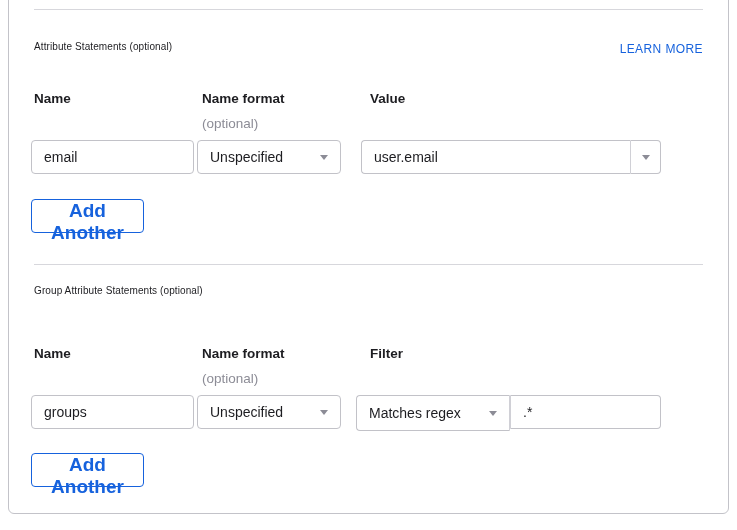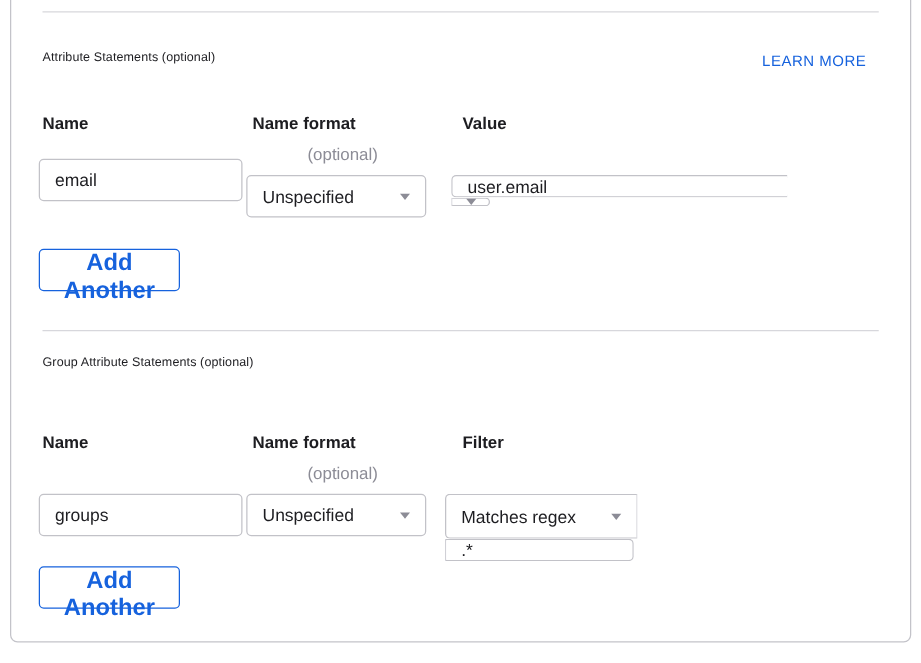--- a/index.html
+++ b/index.html
@@ -27,41 +27,40 @@
   .section-title {
     position: absolute;
     left: 25px;
     font-size: 10px;
     font-weight: 400;
     color: #1d1d21;
     letter-spacing: 0.1px;
   }
   .learn-more {
     position: absolute;
-    right: 35px;
+    right: 25px;
     font-size: 12px;
     font-weight: 400;
     letter-spacing: 0.4px;
     color: #1662dd;
     text-decoration: none;
     cursor: pointer;
     margin-left: 25px;
   }
   .col-label {
     position: absolute;
     font-size: 13.5px;
     font-weight: 700;
     color: #1d1d21;
   }
   .col-sub {
     position: absolute;
     font-size: 13.5px;
     font-weight: 400;
     color: #8c8c96;
-    margin-left: 44px;
   }
   .text-input {
     position: absolute;
     height: 34px;
     border: 1px solid #c2c2c8;
     border-radius: 4px;
     background: #fff;
     padding: 0 12px;
     font-family: "Liberation Sans", sans-serif;
     font-size: 14px;
@@ -85,21 +84,20 @@
   .caret {
     width: 0; height: 0;
     border-left: 4px solid transparent;
     border-right: 4px solid transparent;
     border-top: 5px solid #8c8c96;
   }
   .input-group {
     position: absolute;
     height: 18px;
     display: flex;
-    flex-direction: column;
   }
   .input-group .group-input {
     position: relative;
     height: 34px;
     border: 1px solid #c2c2c8;
     background: #fff;
     padding: 0 12px;
     font-family: "Liberation Sans", sans-serif;
     font-size: 14px;
     color: #1d1d21;
@@ -162,21 +160,21 @@
 
   <h2 class="section-title" style="top: 62px;">Attribute Statements (optional)</h2>
 
   <a class="learn-more" style="top: 63px;">LEARN MORE</a>
 
   <div class="col-label" style="top: 112px; left: 25px;">Name</div>
   <div class="col-label" style="top: 112px; left: 193px;">Name format</div>
   <div class="col-sub" style="top: 137px; left: 193px;">(optional)</div>
   <div class="col-label" style="top: 112px; left: 361px;">Value</div>
 
-  <input class="text-input" style="top: 148px; left: 22px; width: 163px;" type="text" value="email">
+  <input class="text-input" style="top: 161px; left: 22px; width: 163px;" type="text" value="email">
 
   <div class="select-box" style="top: 161px; left: 188px; width: 144px;">
     <span>Unspecified</span>
     <span class="caret"></span>
   </div>
 
   <div class="input-group" style="top: 161px; left: 352px;">
     <input class="group-input first" style="width: 269px;" type="text" value="user.email">
     <button class="dropdown-btn">
       <span class="caret"></span>

